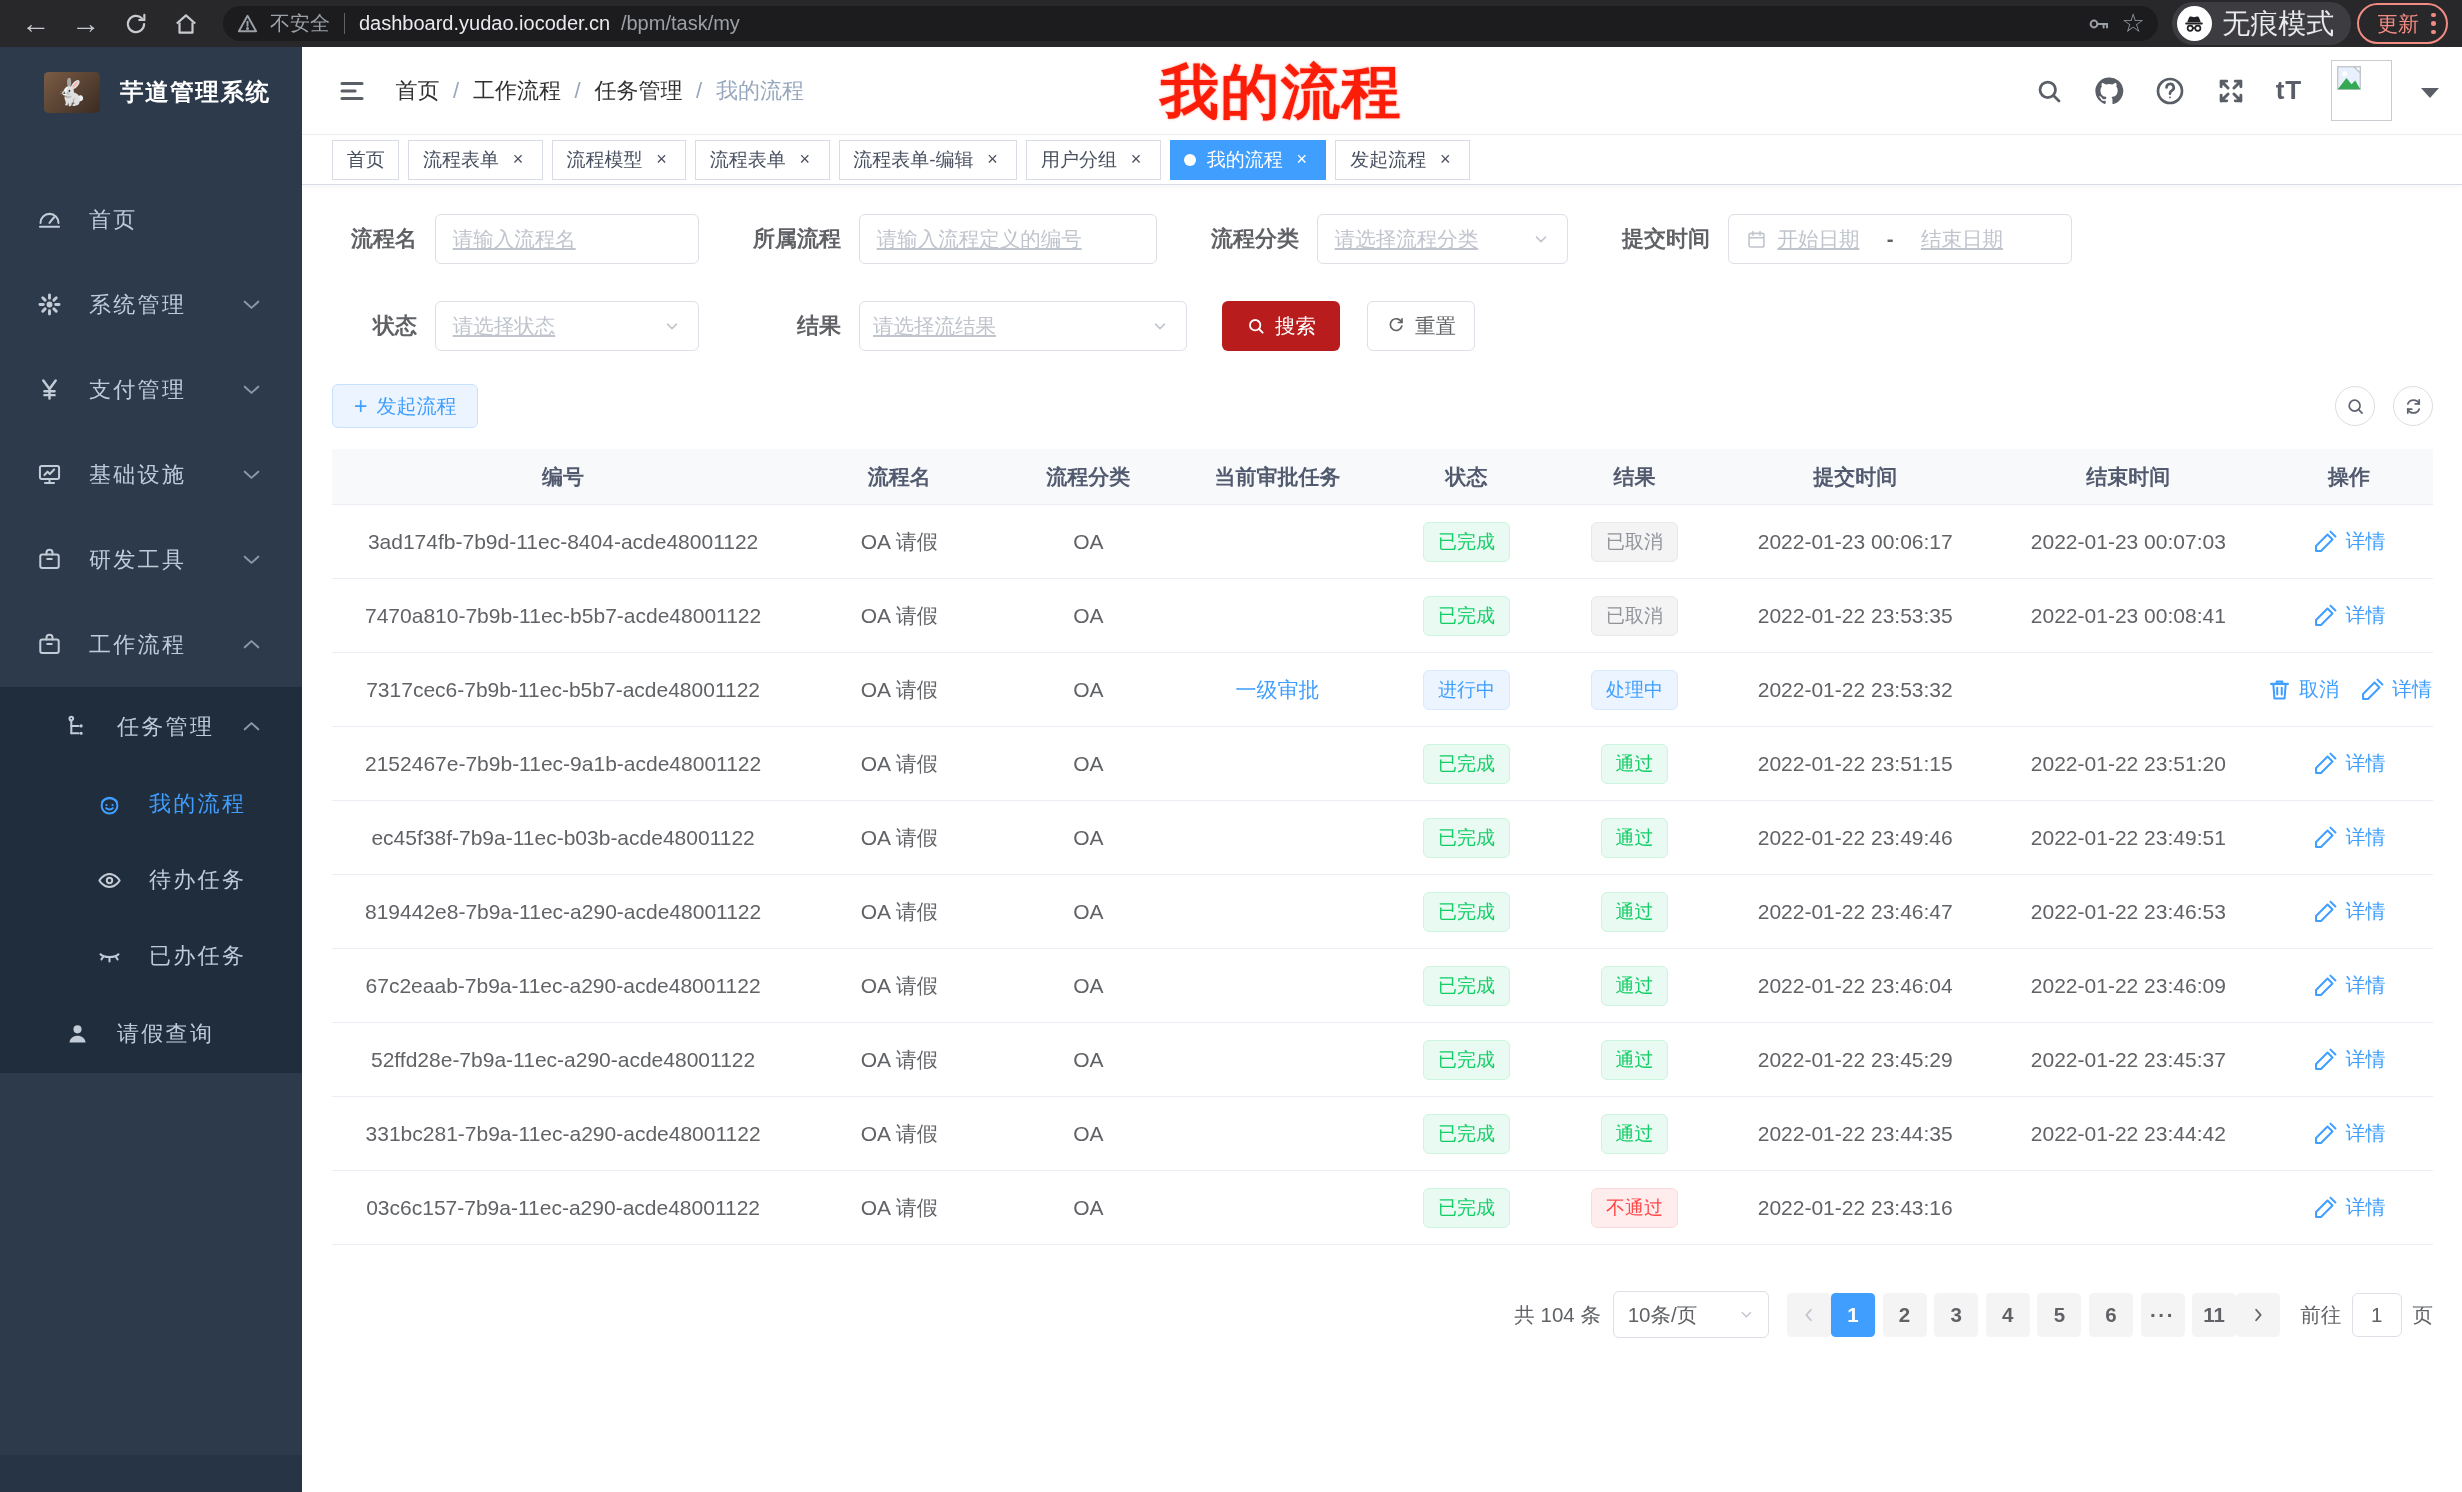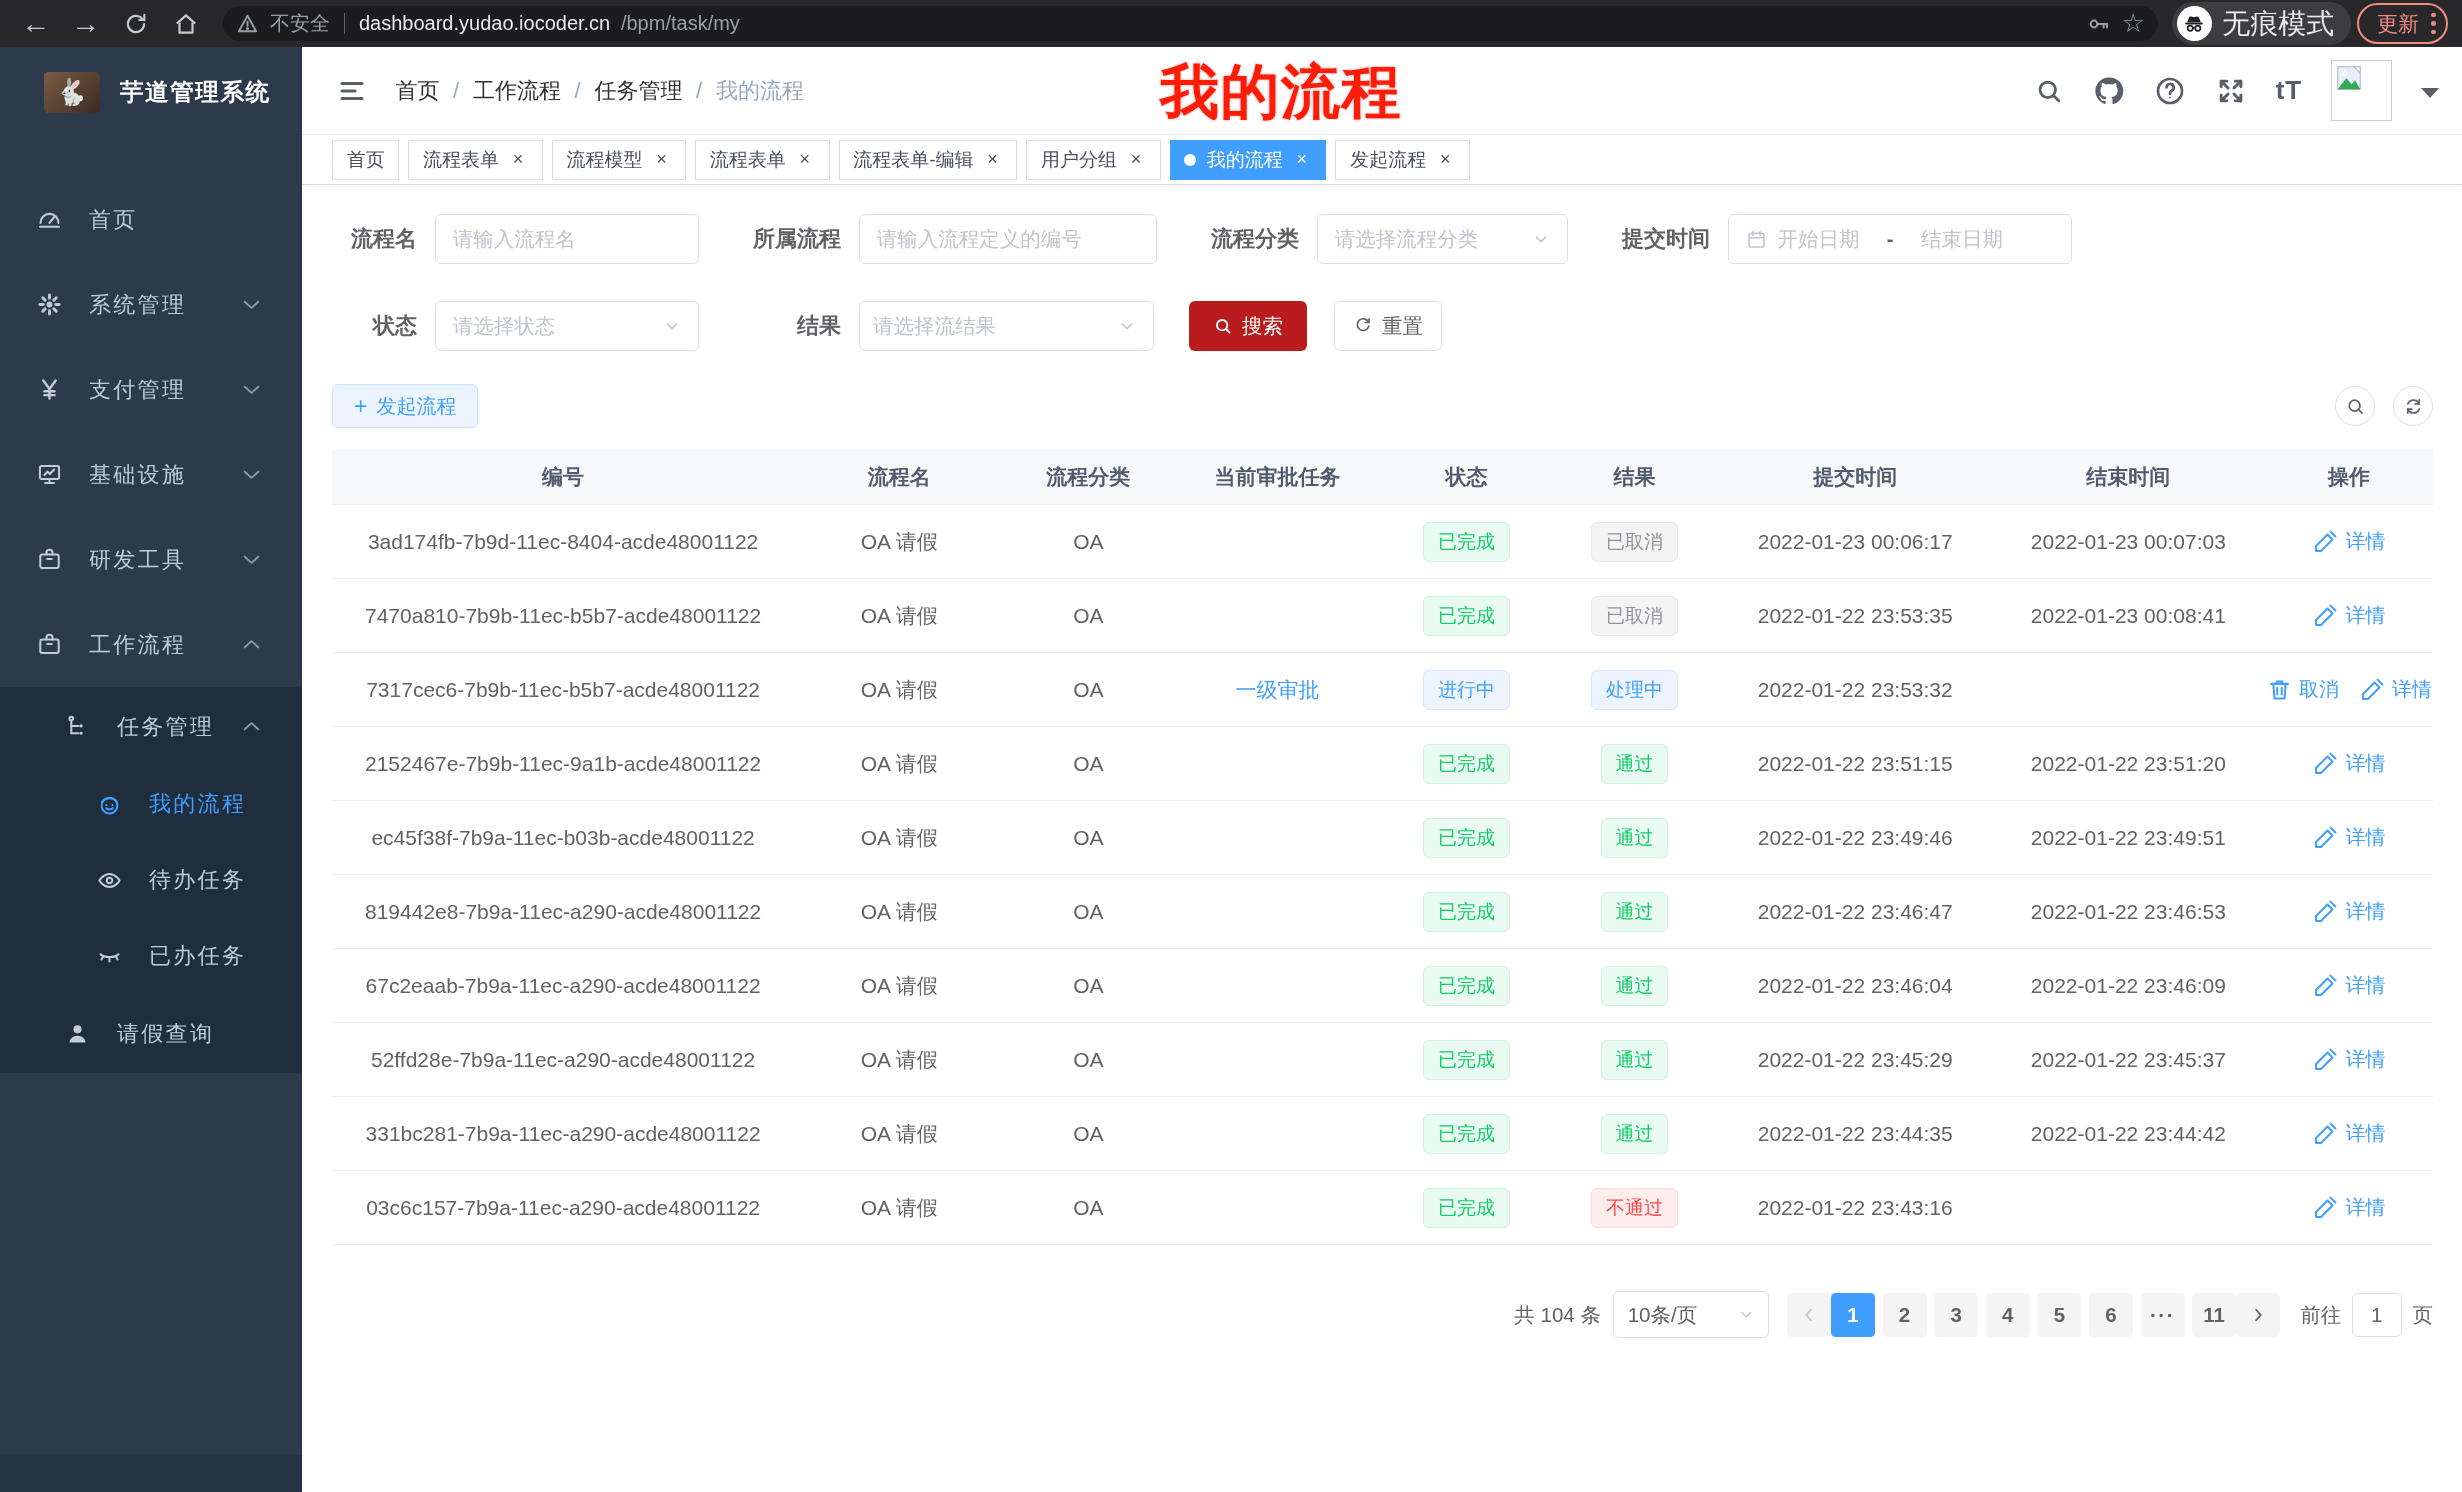--- a/index.html
+++ b/index.html
@@ -63,21 +63,21 @@
   .tab.active .x { color:#fff; }
   .tab.active::before { content:""; width:12px; height:12px; border-radius:50%; background:#fff; margin-right:1.5px; }
 
   
   .content { flex:1; padding:29px 29px 0 30px; position:relative; }
   .frow { display:flex; align-items:center; margin-bottom:37px; }
   .fitem { display:flex; align-items:center; margin-right:35px; }
   .flabel { font-weight:bold; color:#606266; text-align:right; margin-right:18px; flex:none; font-size:22px; }
   .w112 { width:85px; } .w140 { width:107px; }
   .ctl { height:50px; border:1.5px solid #dcdfe6; border-radius:6px; background:#fff; display:flex; align-items:center; padding:0 16.7px; color:#c0c4cc; font-size:20.5px; gap:10.7px; }
-  .ctl .ph { flex:1; white-space:nowrap; }
+  .ctl .ph { flex:1; white-space:nowrap;text-decoration:underline; }
   .ctl .arr { color:#c0c4cc; }
   .btn { height:50px; border-radius:6px; display:inline-flex; align-items:center; justify-content:center; gap:9px; font-size:20.5px; cursor:pointer; border:1.5px solid transparent; flex:none; }
   .btn-primary { background:#b91c1c; color:#fff; padding:0 23px; }
   .btn-plain { background:#fff; border-color:#dcdfe6; color:#606266; padding:0 18px; }
   .btn-create { background:#ecf5ff; border-color:#c6e2ff; color:#409eff; padding:0 21px; height:44px; font-size:20px; }
   .toolbar { display:flex; align-items:center; margin-bottom:21px; }
   .circle-btns { margin-left:auto; display:flex; gap:18px; }
   .cbtn { width:40px; height:40px; border-radius:50%; border:1.5px solid #dcdde2; display:flex; align-items:center; justify-content:center; color:#5f6470; cursor:pointer; background:#fff; }
 
   
@@ -462,21 +462,21 @@
           <span class="flabel w112">状态</span>
           <div class="ctl" style="width:264px;">
               <span class="ph">请选择状态</span>
             <svg class="arr" width="18" height="18" viewBox="0 0 24 24" fill="none" stroke="#c0c4cc" stroke-width="2" stroke-linecap="round">
                 <polyline points="6,9.5 12,15.5 18,9.5"></polyline>
               </svg>
           </div>
         </div>
         <div class="fitem">
           <span class="flabel w140">结果</span>
-          <div class="ctl" style="width:295px;padding-left:13px;">
+          <div class="ctl" style="width:328px;padding-left:13px;">
               <span class="ph">请选择流结果</span>
             <svg class="arr" width="18" height="18" viewBox="0 0 24 24" fill="none" stroke="#c0c4cc" stroke-width="2" stroke-linecap="round">
                 <polyline points="6,9.5 12,15.5 18,9.5"></polyline>
               </svg>
           </div>
         </div>
         <div class="btn btn-primary">
           <svg width="20" height="20" viewBox="0 0 24 24" fill="none" stroke="#fff" stroke-width="2.2" stroke-linecap="round">
               <circle cx="11" cy="11" r="6.2"></circle>
               <line x1="15.6" y1="15.6" x2="20" y2="20"></line>

